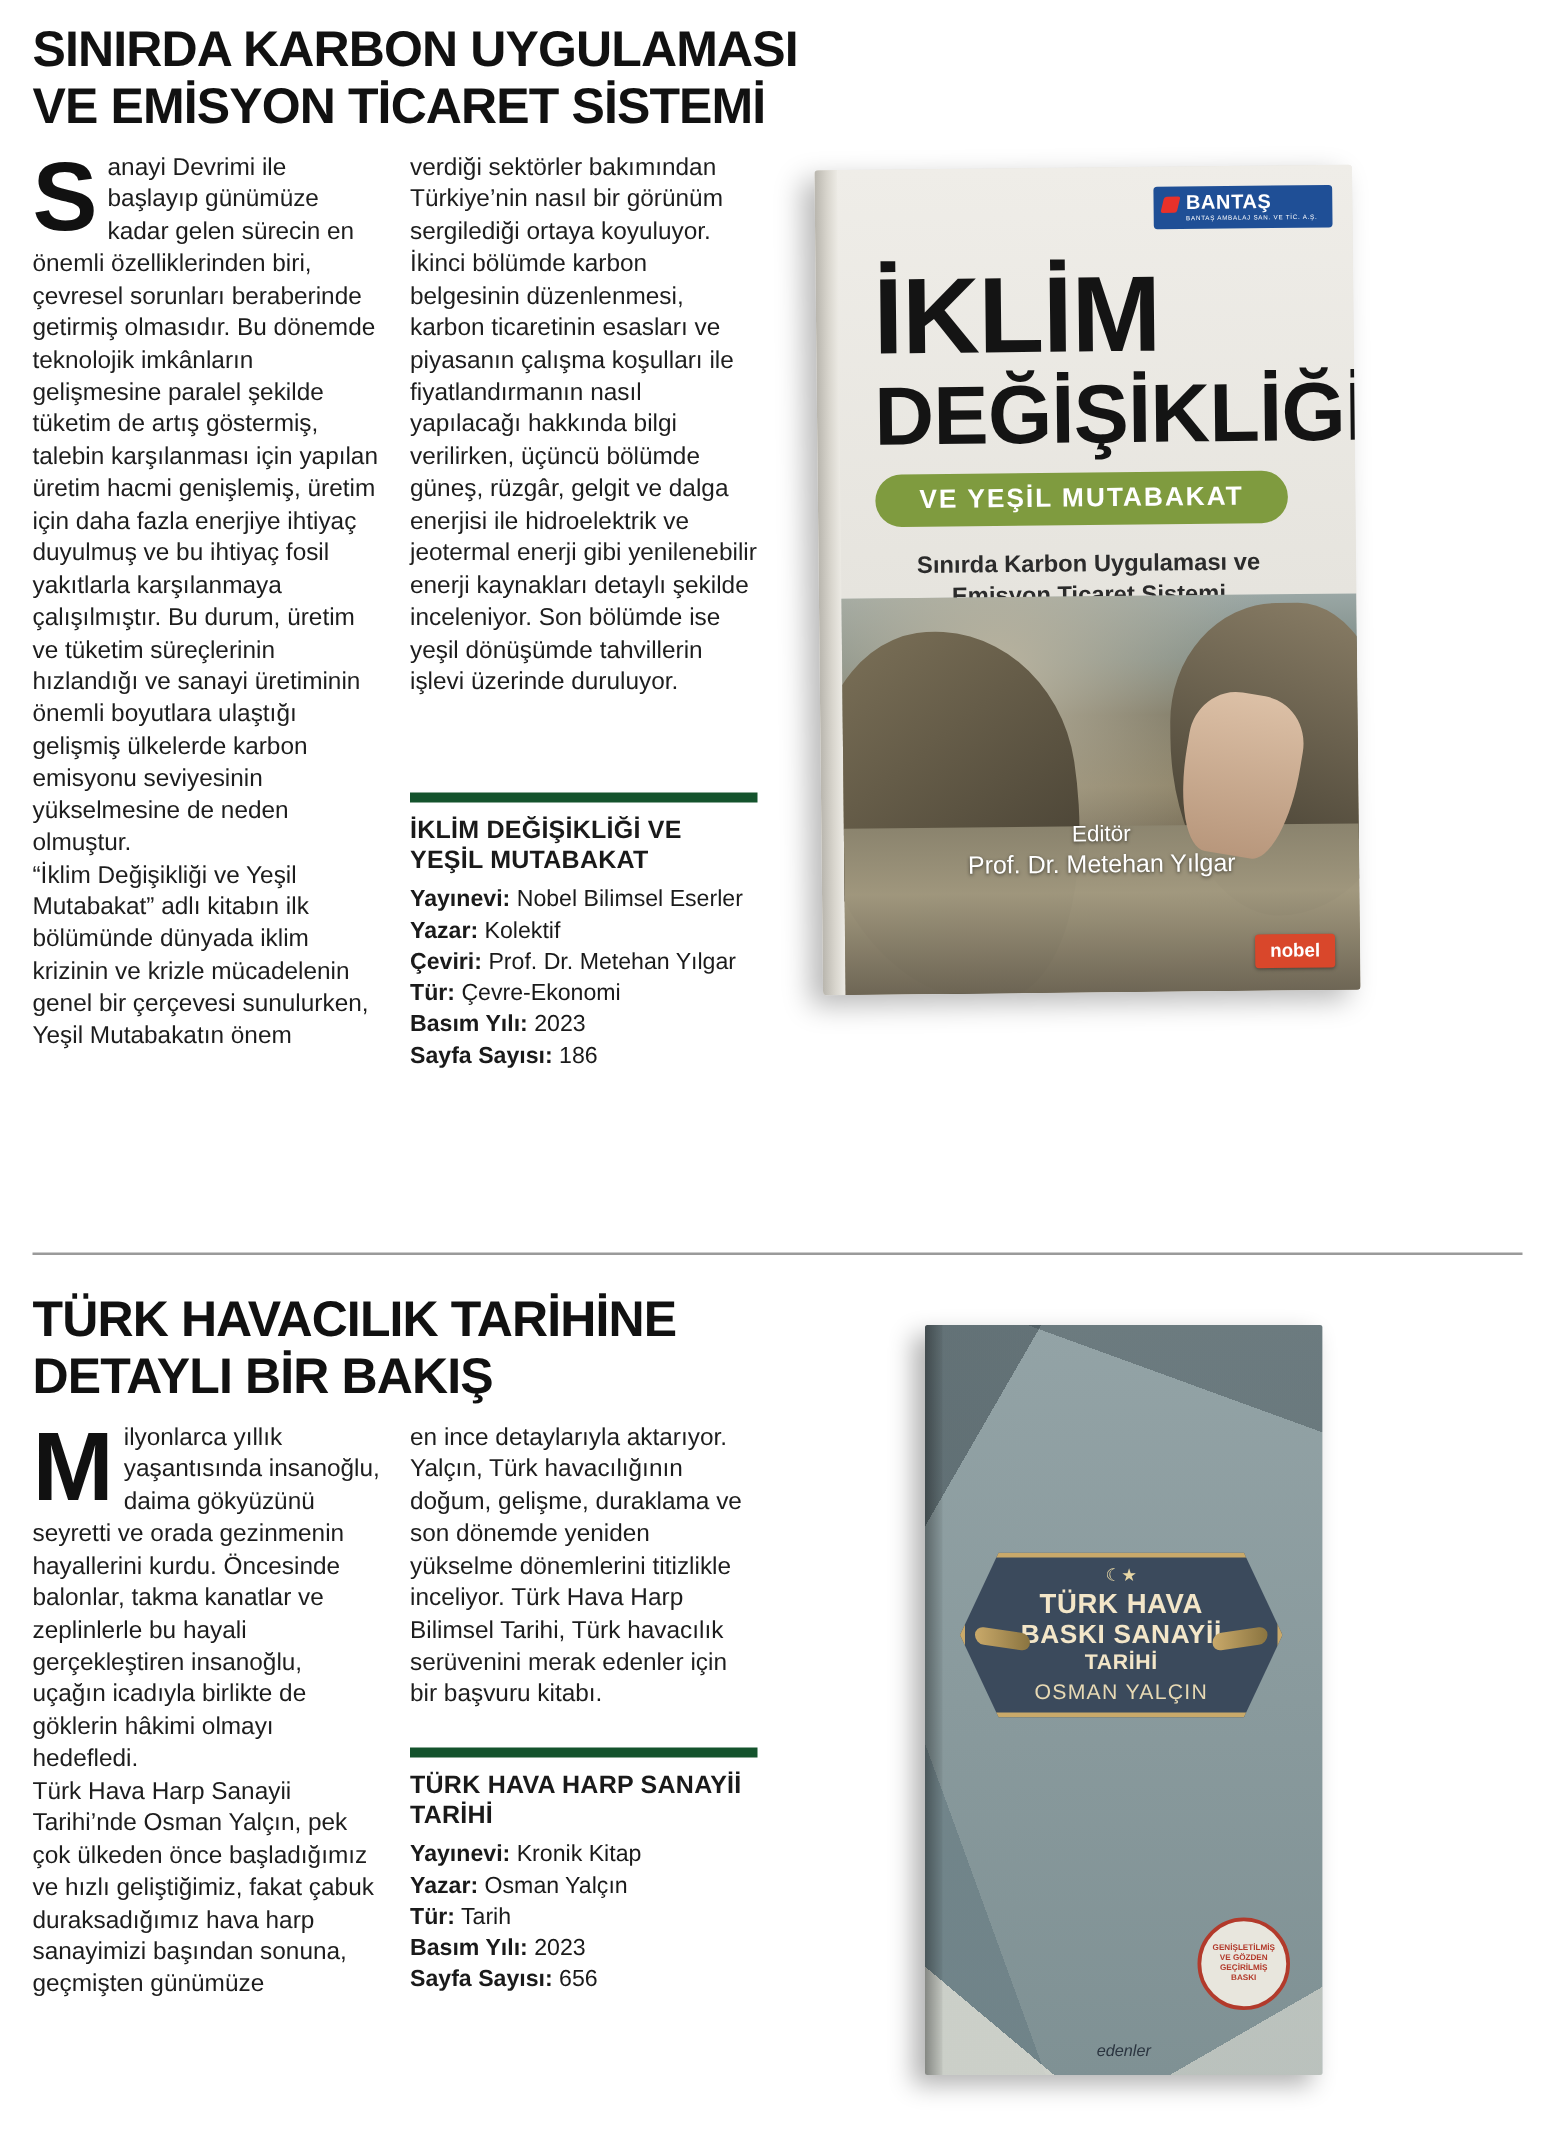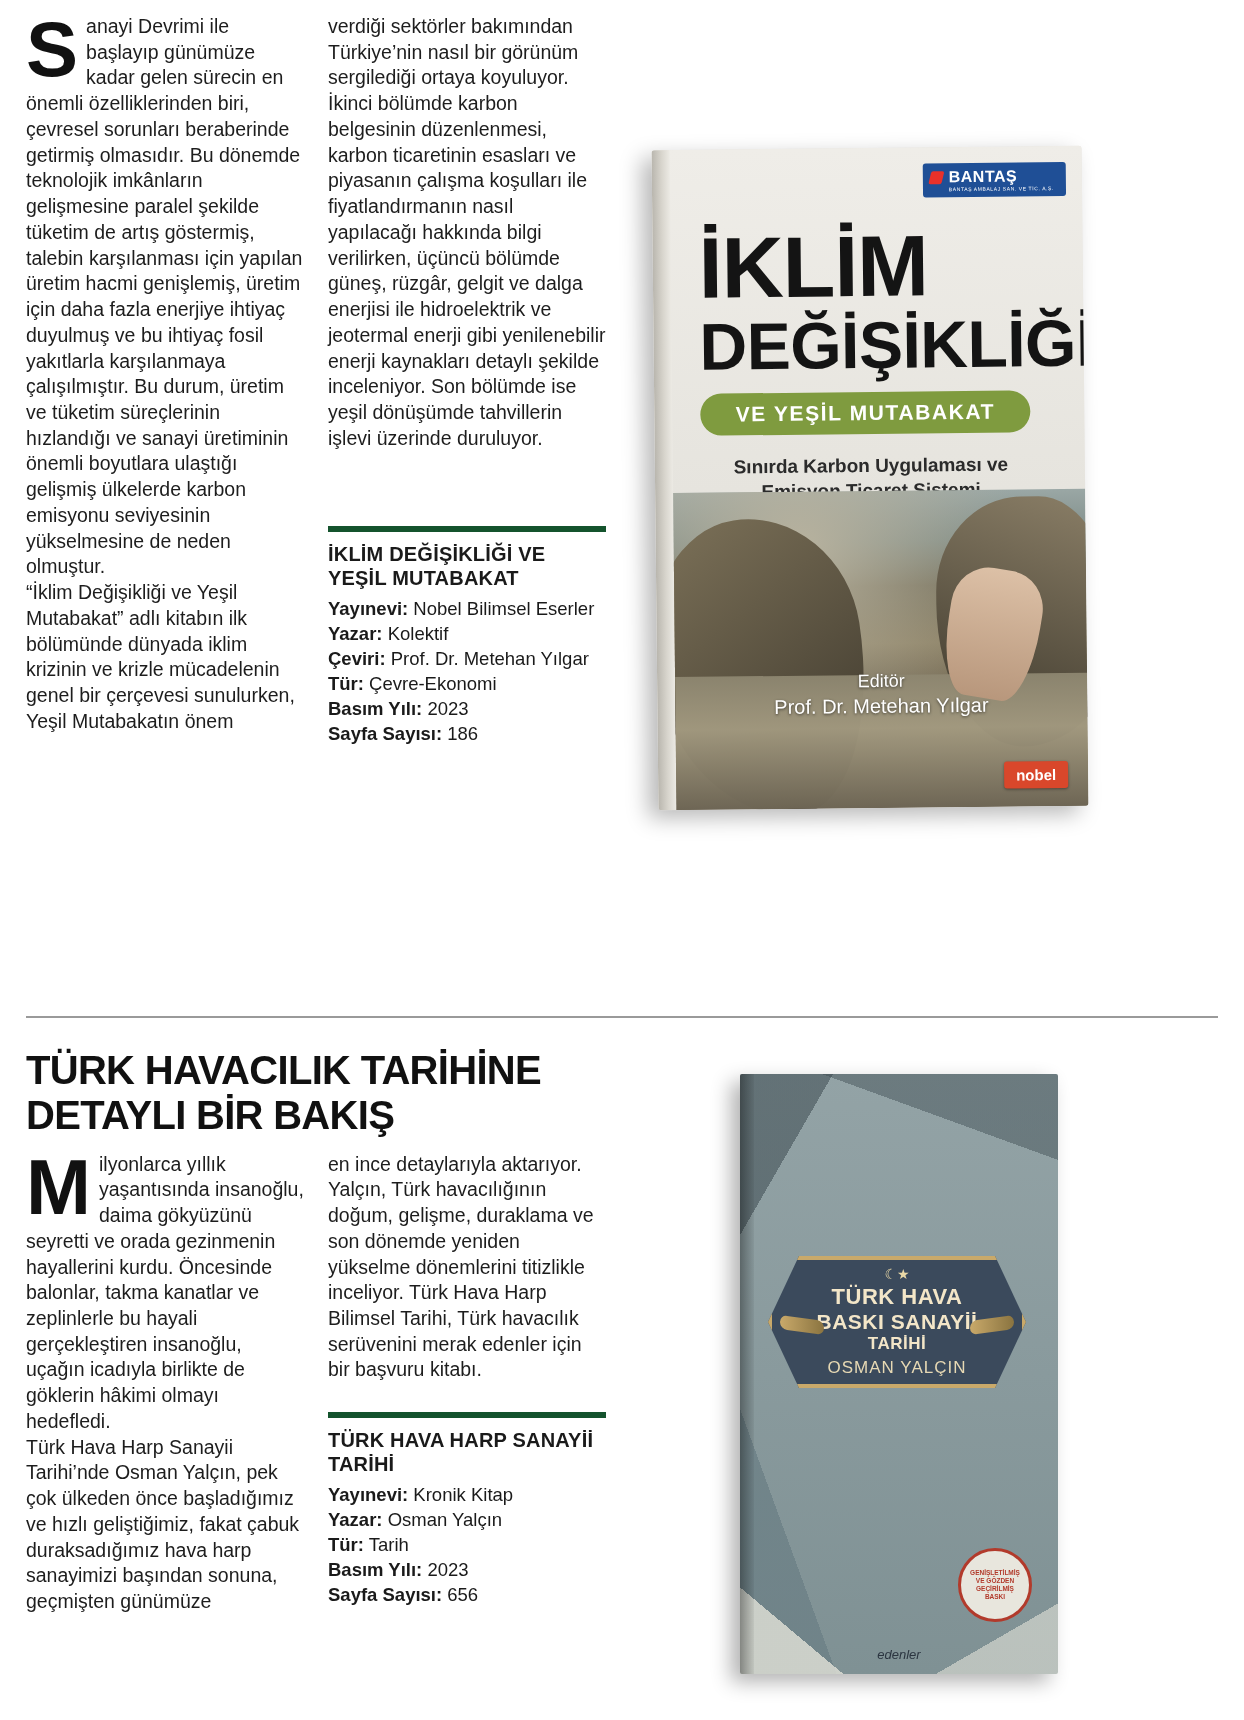--- a/index.html
+++ b/index.html
@@ -55,21 +55,21 @@
     line-height: 0.8;
     font-weight: bold;
     margin: 4px 8px 0 0;
     color: #111;
   }
 
   .info-box {
     position: absolute;
     left: 302px;
     width: 278px;
-    border-top: 6px solid #14532d;
+    border-top: 8px solid #14532d;
     padding-top: 10px;
   }
   .info-title {
     font-weight: bold;
     font-size: 20px;
     line-height: 1.2;
     letter-spacing: 0.2px;
     margin-bottom: 7px;
     text-transform: uppercase;
   }
@@ -248,20 +248,24 @@
     position: absolute; left: 0; right: 0; bottom: 12px;
     text-align: center; color: #2b3540; font-size: 13px; font-style: italic;
   }
 </style>
 </head>
 <body>
 
 <div class="page">
 
   <div class="article">
+    <h1 class="headline">
+      <span class="line">SINIRDA KARBON UYGULAMASI</span>
+      <span class="line">VE EMİSYON TİCARET SİSTEMİ</span>
+    </h1>
 
     <div class="cols" style="height:760px;">
       <div class="col col-1" style="top:0;">
         <div class="body-text">
           <span class="dropcap">S</span>
           <span style="white-space:pre-line;">anayi Devrimi ile başlayıp günümüze kadar gelen sürecin en önemli özelliklerinden biri, çevresel sorunları beraberinde getirmiş olmasıdır. Bu dönemde teknolojik imkânların gelişmesine paralel şekilde tüketim de artış göstermiş, talebin karşılanması için yapılan üretim hacmi genişlemiş, üretim için daha fazla enerjiye ihtiyaç duyulmuş ve bu ihtiyaç fosil yakıtlarla karşılanmaya çalışılmıştır. Bu durum, üretim ve tüketim süreçlerinin hızlandığı ve sanayi üretiminin önemli boyutlara ulaştığı gelişmiş ülkelerde karbon emisyonu seviyesinin yükselmesine de neden olmuştur.
 “İklim Değişikliği ve Yeşil Mutabakat” adlı kitabın ilk bölümünde dünyada iklim krizinin ve krizle mücadelenin genel bir çerçevesi sunulurken, Yeşil Mutabakatın önem</span>
         </div>
       </div>
 

